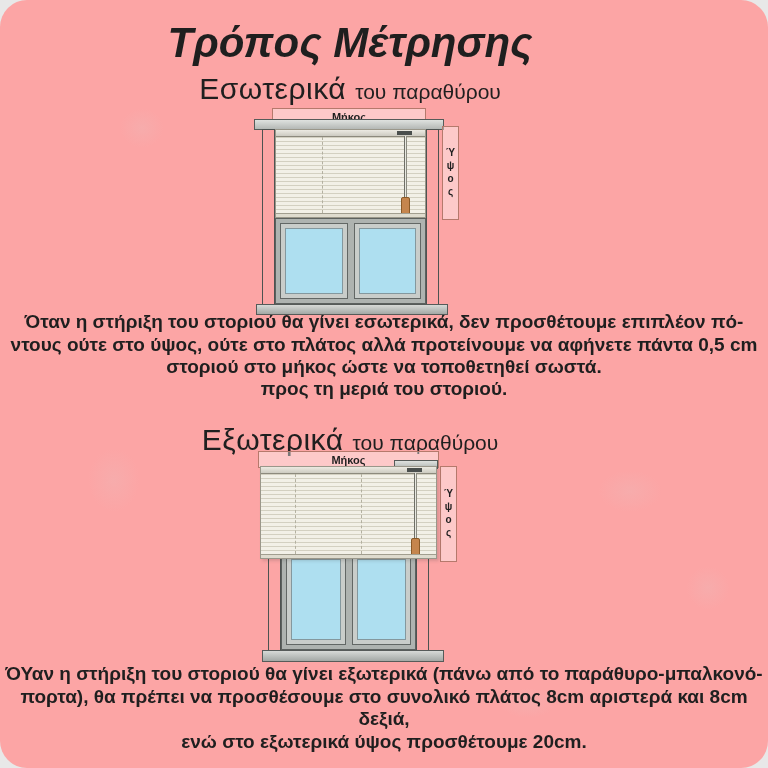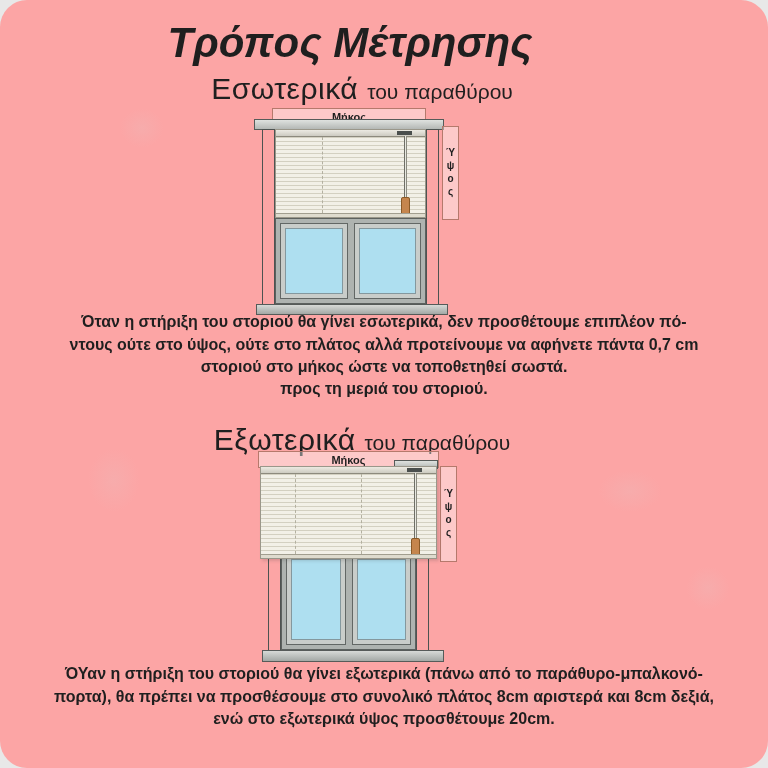--- a/index.html
+++ b/index.html
@@ -16,30 +16,30 @@
   .smudge.s3 { left:686px; top:566px; width:44px; height:44px; }
   .smudge.s4 { left:120px; top:108px; width:44px; height:40px; }
   .smudge.s5 { left:500px; top:688px; width:56px; height:30px; }
 
   
   .page-title {
     position:absolute; top:20px; left:0; width:700px; text-align:center;
     font-size:42px; line-height:46px; font-weight:700; font-style:italic;
     letter-spacing:0; margin:0;
   }
-  .subheading { position:absolute; left:12px; width:700px; text-align:center; }
+  .subheading { position:absolute; left:0; width:700px; text-align:center; }
   .subheading.sh1 { top:72px; }
   .subheading.sh2 { top:423px; }
   .sub-big  { font-size:30px; font-weight:400; letter-spacing:.5px; }
   .sub-small{ font-size:21px; font-weight:400; margin-left:9px; }
 
   
   .text-block {
     position:absolute; left:0; width:768px; text-align:center;
-    font-size:16px; font-weight:600; line-height:22.5px;
+    font-size:19px; font-weight:600; line-height:22.5px;
   }
   .para1 { top:311px; }
   .para2 { top:378px; }
   .para3 { top:663px;text-align:center; }
 
   
   .diagram { position:absolute; }
   .d1 { left:252px; top:106px; width:208px; height:214px; }
   .d2 { left:256px; top:449px; width:208px; height:218px; }
 
@@ -170,21 +170,21 @@
     </div>
 
     <div class="sill"></div>
     <div class="ypsos">
       <span>Ύψος</span>
     </div>
   </div>
 
   <div class="text-block para1">
     <div>Όταν η στήριξη του στοριού θα γίνει εσωτερικά, δεν προσθέτουμε επιπλέον πό-</div>
-    <div>ντους ούτε στο ύψος, ούτε στο πλάτος αλλά προτείνουμε να αφήνετε πάντα 0,7 cm</div>
+    <div>ντους ούτε στο ύψος, ούτε στο πλάτος αλλά προτείνουμε να αφήνετε πάντα 0,5 cm</div>
     <div>στοριού στο μήκος ώστε να τοποθετηθεί σωστά.</div>
   </div>
 
   <div class="text-block para2">
     <div>προς τη μεριά του στοριού.</div>
   </div>
 
   <div class="subheading sh2">
     <span class="sub-big">Εξωτερικά</span><span class="sub-small">του παραθύρου</span>
   </div>

